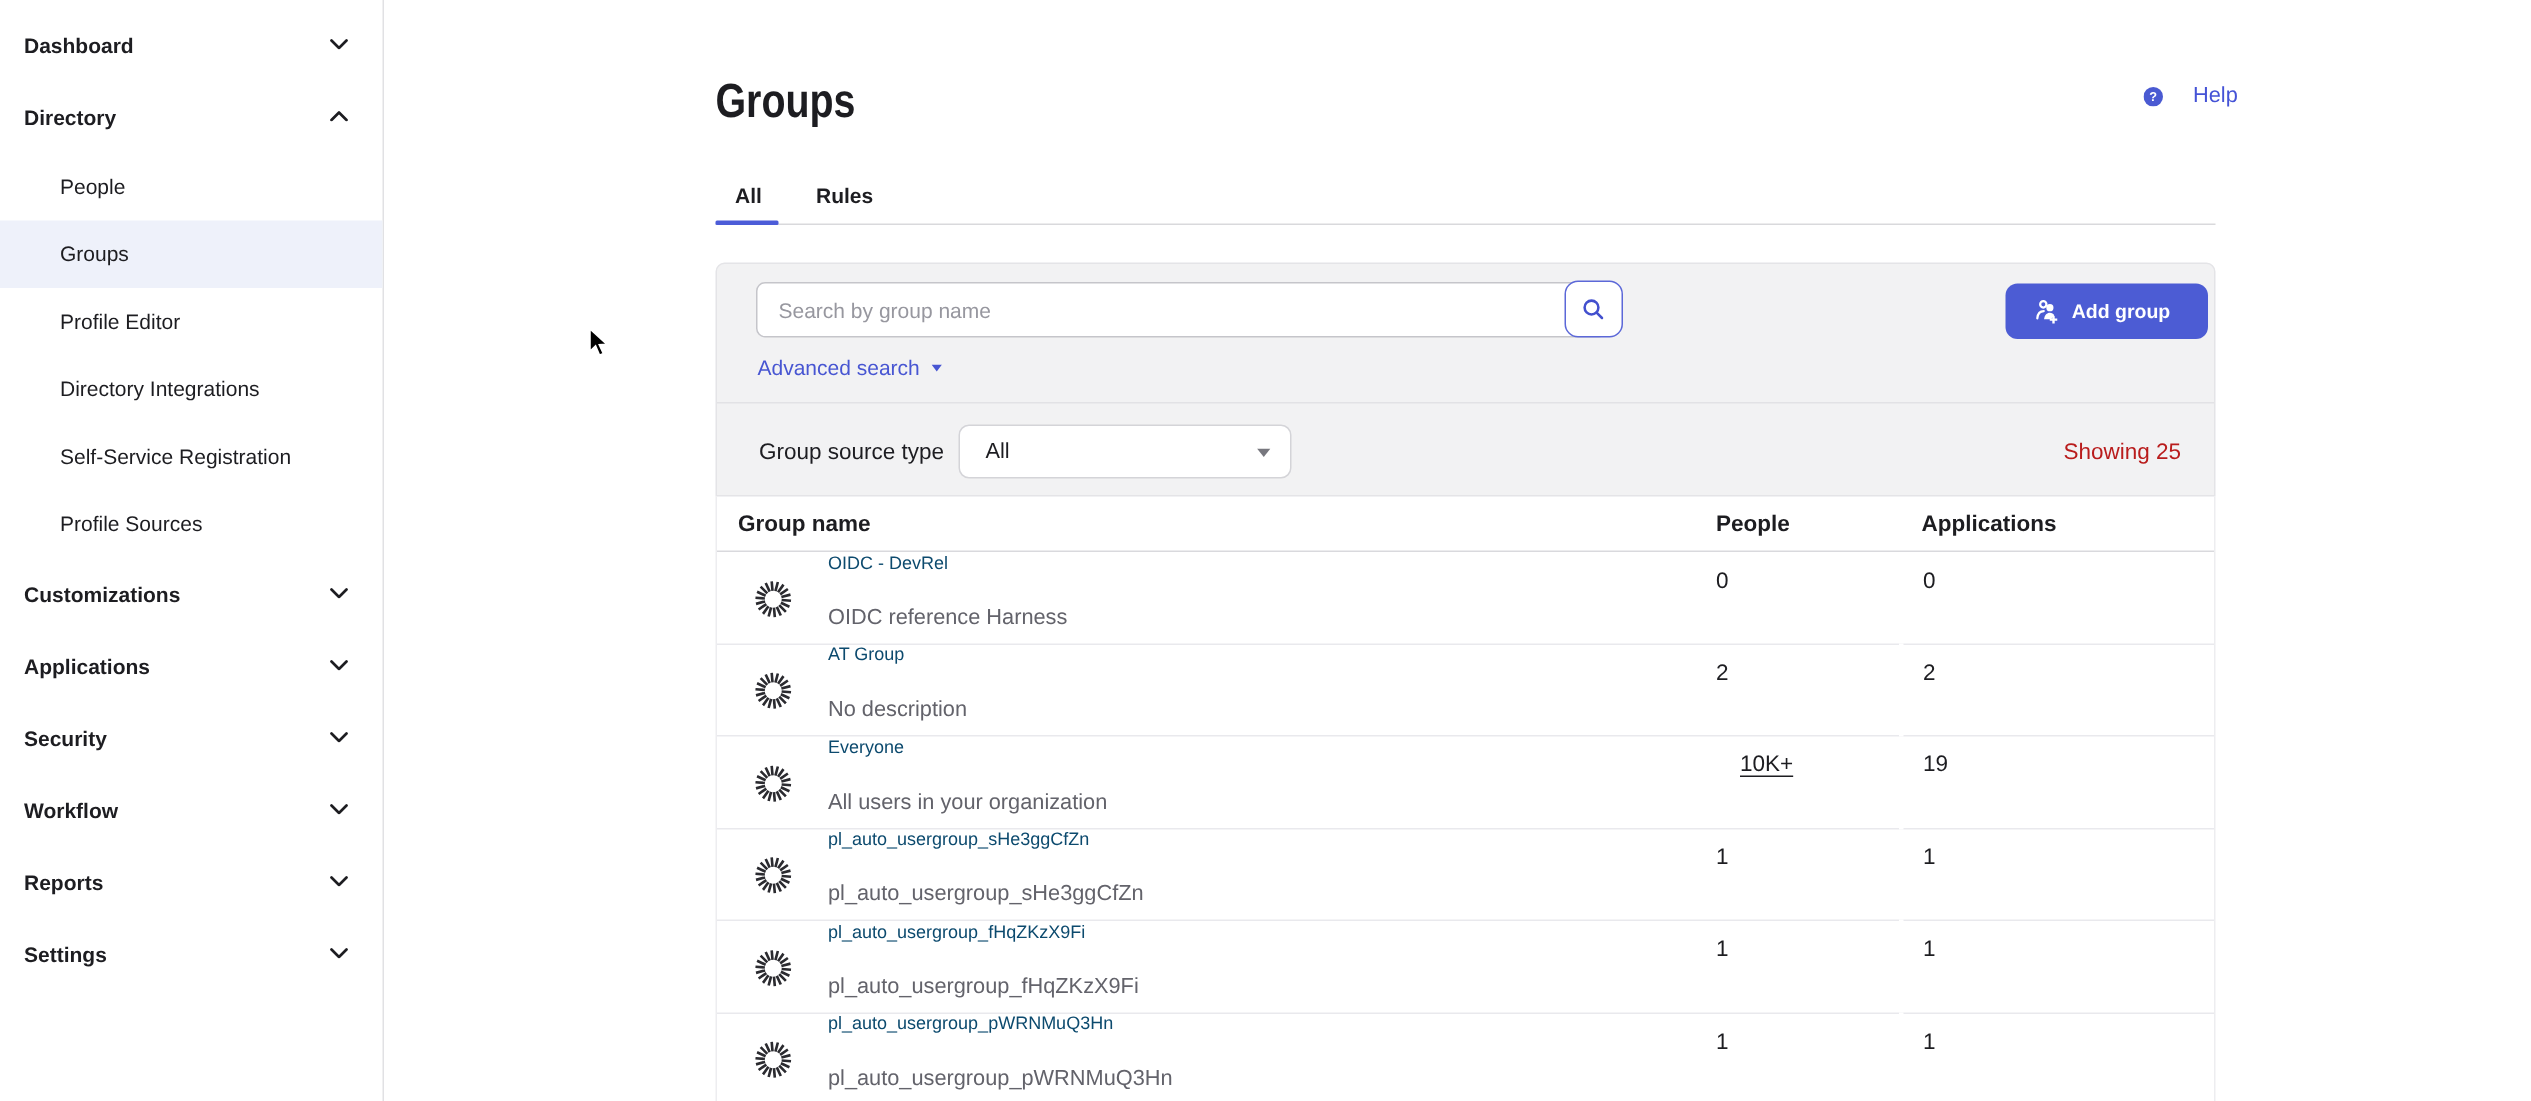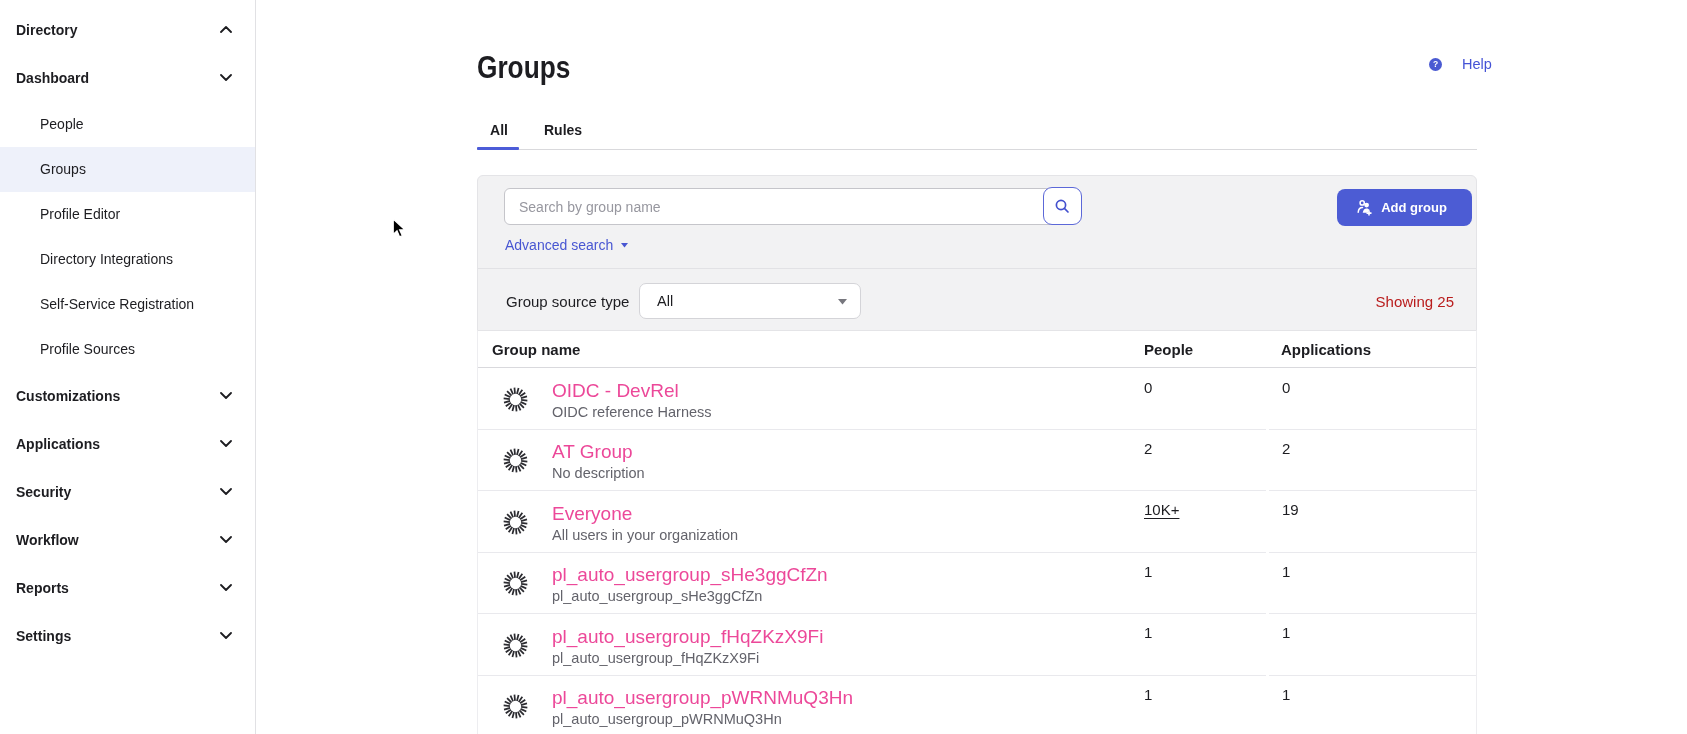--- a/index.html
+++ b/index.html
@@ -43,33 +43,33 @@
 #showing { position:absolute; right:22px; top:117px; font-size:15px; color:#b91c1c; }
 
 
 #table { position:absolute; left:477px; top:331px; width:1000px; height:403px; border-left:1px solid #ededf0; border-right:1px solid #ededf0;text-align:center; }
 #thead { position:absolute; left:0; top:0; width:998px; height:37px; border-bottom:1px solid #d9d9dd; }
 #thead div { position:absolute; top:10px; font-size:15px; font-weight:bold; }
 .row { position:absolute; left:0; width:998px; height:62px; }
 .row .rb { position:absolute; left:0; bottom:0; width:998px; height:1px; background:#e9e9ed; }
 .row .rb i { position:absolute; left:788px; top:0; width:3px; height:1px; background:#fff; }
 .row svg.gicon { position:absolute; left:25px; top:19px; }
-.row .lnk { position:absolute; left:74px; top:12px; font-size:19px; color:#ec4899; }
+.row .lnk { position:absolute; left:74px; top:0; font-size:12px; color:#0c4a6e; }
 .row .dsc { position:absolute; left:74px; top:36px; font-size:14.5px; color:#63636b; }
 .row .c2 { position:absolute; left:666px; top:10.5px; font-size:15px; }
 .row .c3 { position:absolute; left:804px; top:10.5px; font-size:15px; }
 </style>
 </head>
 <body>
 <div id="sidebar">
+  <div class="nav1">Dashboard<svg class="chev" viewBox="0 0 12 7">
+        <path d="M1 1 L6 6 L11 1" fill="none" stroke="#1d1d21" stroke-width="1.8" stroke-linecap="round" stroke-linejoin="round"></path>
+      </svg></div>
   <div class="nav1">Directory<svg class="chev" viewBox="0 0 12 7">
         <path d="M1 6 L6 1 L11 6" fill="none" stroke="#1d1d21" stroke-width="1.8" stroke-linecap="round" stroke-linejoin="round"></path>
-      </svg></div>
-  <div class="nav1">Dashboard<svg class="chev" viewBox="0 0 12 7">
-        <path d="M1 1 L6 6 L11 1" fill="none" stroke="#1d1d21" stroke-width="1.8" stroke-linecap="round" stroke-linejoin="round"></path>
       </svg></div>
   <div class="nav2">People</div>
   <div class="nav2 sel">Groups</div>
   <div class="nav2">Profile Editor</div>
   <div class="nav2">Directory Integrations</div>
   <div class="nav2">Self-Service Registration</div>
   <div class="nav2">Profile Sources</div>
   <div class="nav1">Customizations<svg class="chev" viewBox="0 0 12 7">
         <path d="M1 1 L6 6 L11 1" fill="none" stroke="#1d1d21" stroke-width="1.8" stroke-linecap="round" stroke-linejoin="round"></path>
       </svg></div>
@@ -177,21 +177,21 @@
     <div class="rb">
         <i></i>
       </div>
   </div>
   <div class="row" style="top:159.8px">
     <svg class="gicon" width="25" height="25" viewBox="0 0 25 25">
         <path d="M18.08 12.99L24.35 13.54M17.58 14.87L23.29 17.53M16.46 16.46L20.91 20.91M14.87 17.58L17.53 23.29M12.99 18.08L13.54 24.35M11.05 17.91L9.42 23.99M9.29 17.09L5.67 22.25M7.91 15.71L2.75 19.33M7.09 13.95L1.01 15.58M6.92 12.01L0.65 11.46M7.42 10.13L1.71 7.47M8.54 8.54L4.09 4.09M10.13 7.42L7.47 1.71M12.01 6.92L11.46 0.65M13.95 7.09L15.58 1.01M15.71 7.91L19.33 2.75M17.09 9.29L22.25 5.67M17.91 11.05L23.99 9.42" stroke="#2b2b30" stroke-width="1.75" fill="none"></path>
       </svg>
     <div class="lnk">Everyone</div>
     <div class="dsc">All users in your organization</div>
-    <div class="c2" style="text-decoration:underline;text-underline-offset:3px;">10K+</div>
+    <div class="c2" style="text-decoration:underline;text-underline-offset:3px;margin-left:16px;">10K+</div>
     <div class="c3">19</div>
     <div class="rb">
         <i></i>
       </div>
   </div>
   <div class="row" style="top:221.2px">
     <svg class="gicon" width="25" height="25" viewBox="0 0 25 25">
         <path d="M18.08 12.99L24.35 13.54M17.58 14.87L23.29 17.53M16.46 16.46L20.91 20.91M14.87 17.58L17.53 23.29M12.99 18.08L13.54 24.35M11.05 17.91L9.42 23.99M9.29 17.09L5.67 22.25M7.91 15.71L2.75 19.33M7.09 13.95L1.01 15.58M6.92 12.01L0.65 11.46M7.42 10.13L1.71 7.47M8.54 8.54L4.09 4.09M10.13 7.42L7.47 1.71M12.01 6.92L11.46 0.65M13.95 7.09L15.58 1.01M15.71 7.91L19.33 2.75M17.09 9.29L22.25 5.67M17.91 11.05L23.99 9.42" stroke="#2b2b30" stroke-width="1.75" fill="none"></path>
       </svg>
     <div class="lnk">pl_auto_usergroup_sHe3ggCfZn</div>

